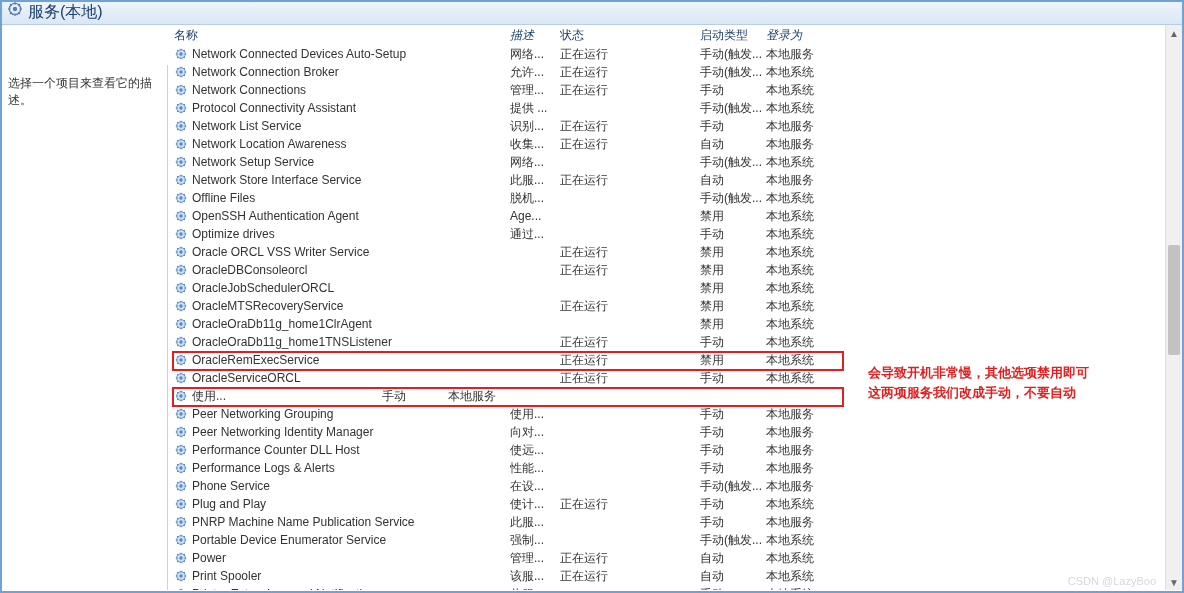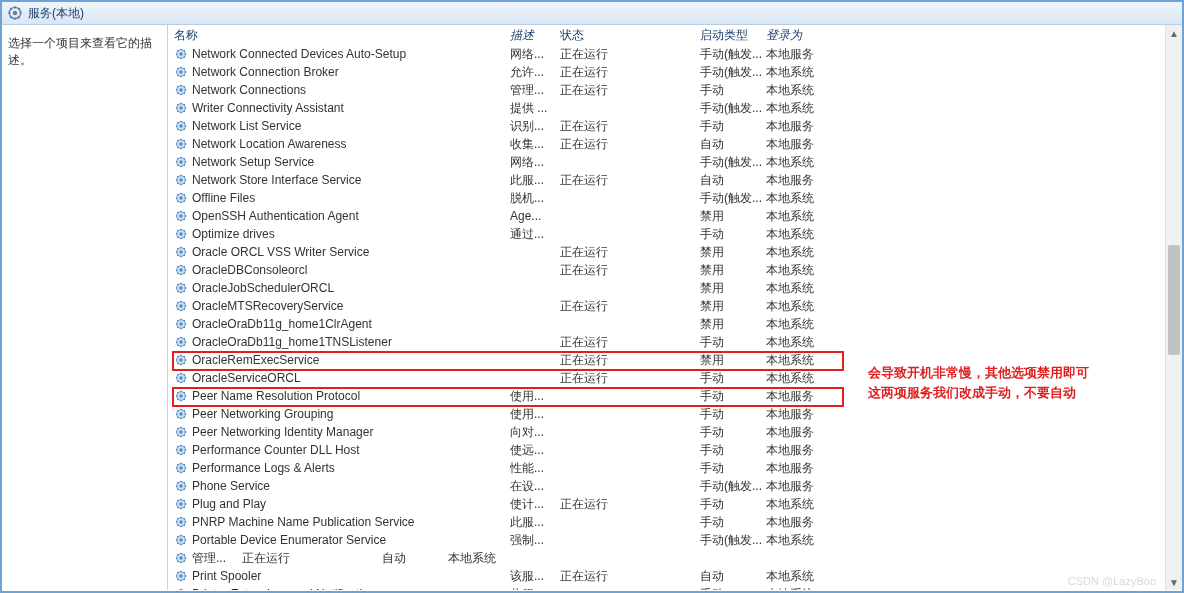--- a/index.html
+++ b/index.html
@@ -1,20 +1,20 @@
 <!DOCTYPE html>
 <html><head>
 <meta charset="utf-8">
 <style>
   html,body{margin:0;padding:0;font-family:"Microsoft YaHei","Segoe UI",Tahoma,sans-serif;font-size:12px;color:#333;background:#fff;}
   .outer{width:1184px;height:593px;border:2px solid #6fa3d6;box-sizing:border-box;position:relative;overflow:hidden;background:#fff;}
-  .titlebar{height:22px;background:linear-gradient(#eef4fa,#d9e7f5);border-bottom:1px solid #b8cde2;display:flex;align-items:center;padding:0 6px;color:#1a3e6b;font-size:12px;}
+  .titlebar{height:22px;background:linear-gradient(#eef4fa,#d9e7f5);border-bottom:1px solid #b8cde2;display:flex;align-items:flex-start;padding:0 6px;color:#1a3e6b;font-size:16px;}
   .titlebar .gear{width:14px;height:14px;margin-right:6px;}
   .body{display:flex;height:calc(100% - 24px);}
-  .left{width:166px;border-right:1px solid #d0d0d0;padding:10px 6px;box-sizing:border-box;}
+  .left{width:166px;border-right:1px solid #d0d0d0;padding:10px 6px;box-sizing:border-box;margin-top:40px;}
   .left .hint{font-size:12px;color:#333;}
   .right{flex:1;position:relative;overflow:hidden;}
   .hdr{display:flex;height:20px;align-items:center;border-bottom:1px solid transparent;padding-left:6px;color:#1a3e6b;}
   .hdr>div{box-sizing:border-box;}
   .c-name{width:336px;}
   .c-desc{width:50px;font-style:italic;}
   .c-status{width:140px;}
   .c-startup{width:66px;}
   .c-logon{width:80px;font-style:italic;}
   .rows{position:absolute;top:20px;left:0;right:16px;bottom:0;overflow:hidden;}
@@ -104,21 +104,21 @@
             <div class="c-logon-cell">本地系统</div>
           </div>
           <div class="row">
             <span class="icon">
               <svg viewBox="0 0 16 16">
                 <circle cx="8" cy="8" r="5" fill="#cfe3f7" stroke="#5a8ac2" stroke-width="1"></circle>
                 <path d="M8 2v2M8 12v2M2 8h2M12 8h2M3.5 3.5l1.4 1.4M11.1 11.1l1.4 1.4M3.5 12.5l1.4-1.4M11.1 4.9l1.4-1.4" stroke="#5a8ac2" stroke-width="1.2"></path>
                 <circle cx="8" cy="8" r="2" fill="#5a8ac2"></circle>
               </svg>
             </span>
-            <div class="c-name-cell">Writer Connectivity Assistant</div>
+            <div class="c-name-cell">Protocol Connectivity Assistant</div>
             <div class="c-desc-cell">提供 ...</div>
             <div class="c-status-cell"></div>
             <div class="c-startup-cell">手动(触发...</div>
             <div class="c-logon-cell">本地系统</div>
           </div>
           <div class="row">
             <span class="icon">
               <svg viewBox="0 0 16 16">
                 <circle cx="8" cy="8" r="5" fill="#cfe3f7" stroke="#5a8ac2" stroke-width="1"></circle>
                 <path d="M8 2v2M8 12v2M2 8h2M12 8h2M3.5 3.5l1.4 1.4M11.1 11.1l1.4 1.4M3.5 12.5l1.4-1.4M11.1 4.9l1.4-1.4" stroke="#5a8ac2" stroke-width="1.2"></path>
@@ -328,21 +328,20 @@
             <div class="c-logon-cell">本地系统</div>
           </div>
           <div class="row">
             <span class="icon">
               <svg viewBox="0 0 16 16">
                 <circle cx="8" cy="8" r="5" fill="#cfe3f7" stroke="#5a8ac2" stroke-width="1"></circle>
                 <path d="M8 2v2M8 12v2M2 8h2M12 8h2M3.5 3.5l1.4 1.4M11.1 11.1l1.4 1.4M3.5 12.5l1.4-1.4M11.1 4.9l1.4-1.4" stroke="#5a8ac2" stroke-width="1.2"></path>
                 <circle cx="8" cy="8" r="2" fill="#5a8ac2"></circle>
               </svg>
             </span>
-            <div class="c-name-cell">Peer Name Resolution Protocol</div>
             <div class="c-desc-cell">使用...</div>
             <div class="c-status-cell"></div>
             <div class="c-startup-cell">手动</div>
             <div class="c-logon-cell">本地服务</div>
           </div>
           <div class="row">
             <span class="icon">
               <svg viewBox="0 0 16 16">
                 <circle cx="8" cy="8" r="5" fill="#cfe3f7" stroke="#5a8ac2" stroke-width="1"></circle>
                 <path d="M8 2v2M8 12v2M2 8h2M12 8h2M3.5 3.5l1.4 1.4M11.1 11.1l1.4 1.4M3.5 12.5l1.4-1.4M11.1 4.9l1.4-1.4" stroke="#5a8ac2" stroke-width="1.2"></path>
@@ -454,20 +453,21 @@
             <div class="c-logon-cell">本地系统</div>
           </div>
           <div class="row">
             <span class="icon">
               <svg viewBox="0 0 16 16">
                 <circle cx="8" cy="8" r="5" fill="#cfe3f7" stroke="#5a8ac2" stroke-width="1"></circle>
                 <path d="M8 2v2M8 12v2M2 8h2M12 8h2M3.5 3.5l1.4 1.4M11.1 11.1l1.4 1.4M3.5 12.5l1.4-1.4M11.1 4.9l1.4-1.4" stroke="#5a8ac2" stroke-width="1.2"></path>
                 <circle cx="8" cy="8" r="2" fill="#5a8ac2"></circle>
               </svg>
             </span>
+            <div class="c-name-cell">Power</div>
             <div class="c-desc-cell">管理...</div>
             <div class="c-status-cell">正在运行</div>
             <div class="c-startup-cell">自动</div>
             <div class="c-logon-cell">本地系统</div>
           </div>
           <div class="row">
             <span class="icon">
               <svg viewBox="0 0 16 16">
                 <circle cx="8" cy="8" r="5" fill="#cfe3f7" stroke="#5a8ac2" stroke-width="1"></circle>
                 <path d="M8 2v2M8 12v2M2 8h2M12 8h2M3.5 3.5l1.4 1.4M11.1 11.1l1.4 1.4M3.5 12.5l1.4-1.4M11.1 4.9l1.4-1.4" stroke="#5a8ac2" stroke-width="1.2"></path>

